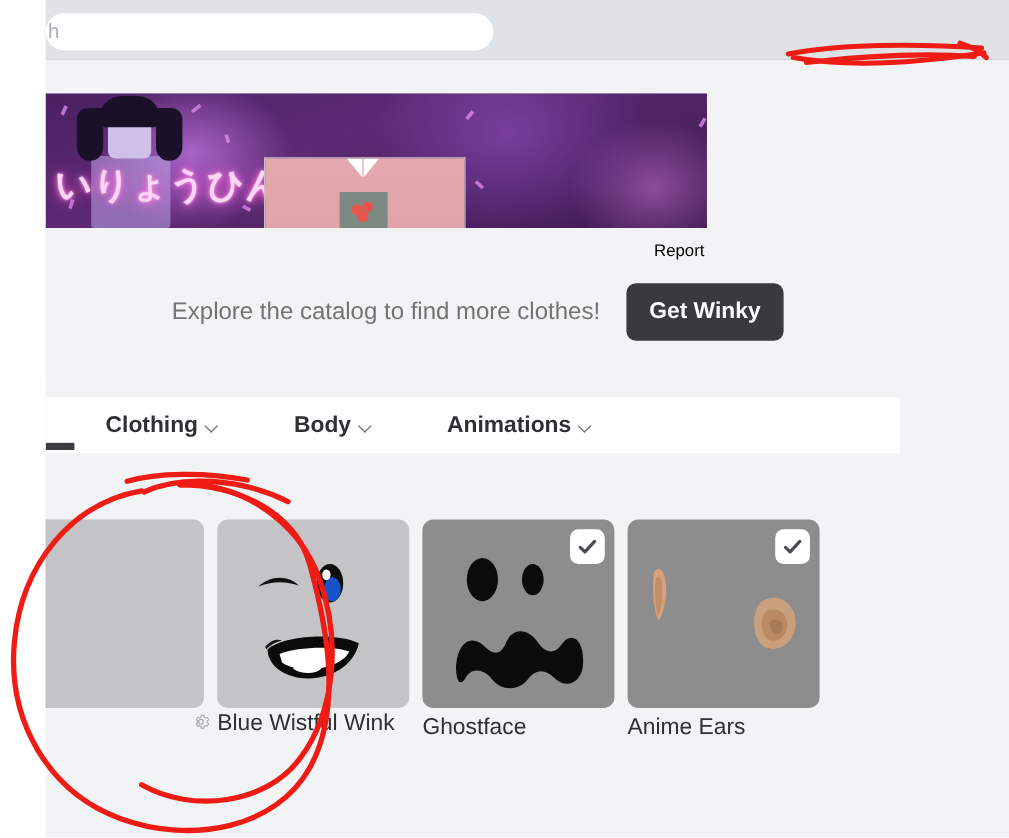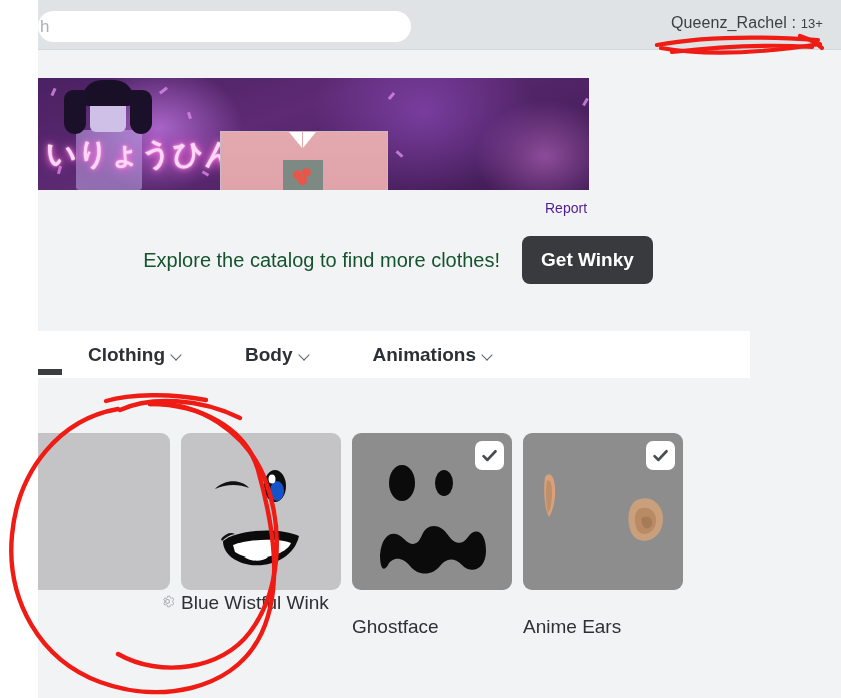--- a/index.html
+++ b/index.html
@@ -199,36 +199,36 @@
   .ad-c3-label {
     position: absolute; left: 70px; top: 22px;
     font-size: 8px; color: #d98aa8;
     font-family: "DejaVu Sans", sans-serif;
   }
 
   .report-link {
     position: absolute;
     left: 507px; top: 149px;
     font-size: 14px;
-    color: #4c1d95;
+    color: #000000;
     cursor: pointer;
   }
 
   .explore-row {
     position: absolute;
     left: 0; top: 185px;
     width: 720px;
     display: flex;
     align-items: center;
     justify-content: center;
     gap: 22px;
   }
   .explore-text {
     font-size: 20px;
-    color: #14532d;
+    color: #737373;
   }
   .get-more-btn {
     background: #383a3d;
     color: #ffffff;
     border: none;
     border-radius: 8px;
     font-size: 19px;
     font-weight: bold;
     padding: 13px 19px;
     cursor: pointer;
@@ -313,21 +313,21 @@
     width: 29px; height: 29px;
     background: #ffffff;
     border-radius: 7px;
     display: flex;
     align-items: center;
     justify-content: center;
   }
   .check-badge svg { display: block; }
 
   .item-label {
-    margin-top: 24px;
+    margin-top: 4px;
     font-size: 19px;
     color: #2d3135;
     line-height: 1.32;
     width: 150px;
   }
   .item-label-row {
     display: flex;
     align-items: flex-start;
   }
   .gear-icon {
@@ -350,23 +350,20 @@
 </style>
 </head>
 <body>
 
 <div id="root">
 
   <div class="app-viewport">
 
     <div class="topbar">
       <input class="search-field" value="h" placeholder="Search" style="">
-      <div class="account-label">
-        <span>Queenz_Rachel</span><span> : </span><span class="age">13+</span>
-      </div>
     </div>
 
     <div class="ad-block">
 
       <div class="ad-banner">
         <div class="ad-bg"></div>
 
         <div class="ad-confetti" style="left:14px;top:10px;width:3px;height:8px;transform:rotate(24deg);"></div>
         <div class="ad-confetti" style="left:32px;top:26px;width:3px;height:7px;transform:rotate(-34deg);"></div>
         <div class="ad-confetti" style="left:124px;top:8px;width:3px;height:9px;transform:rotate(52deg);"></div>

